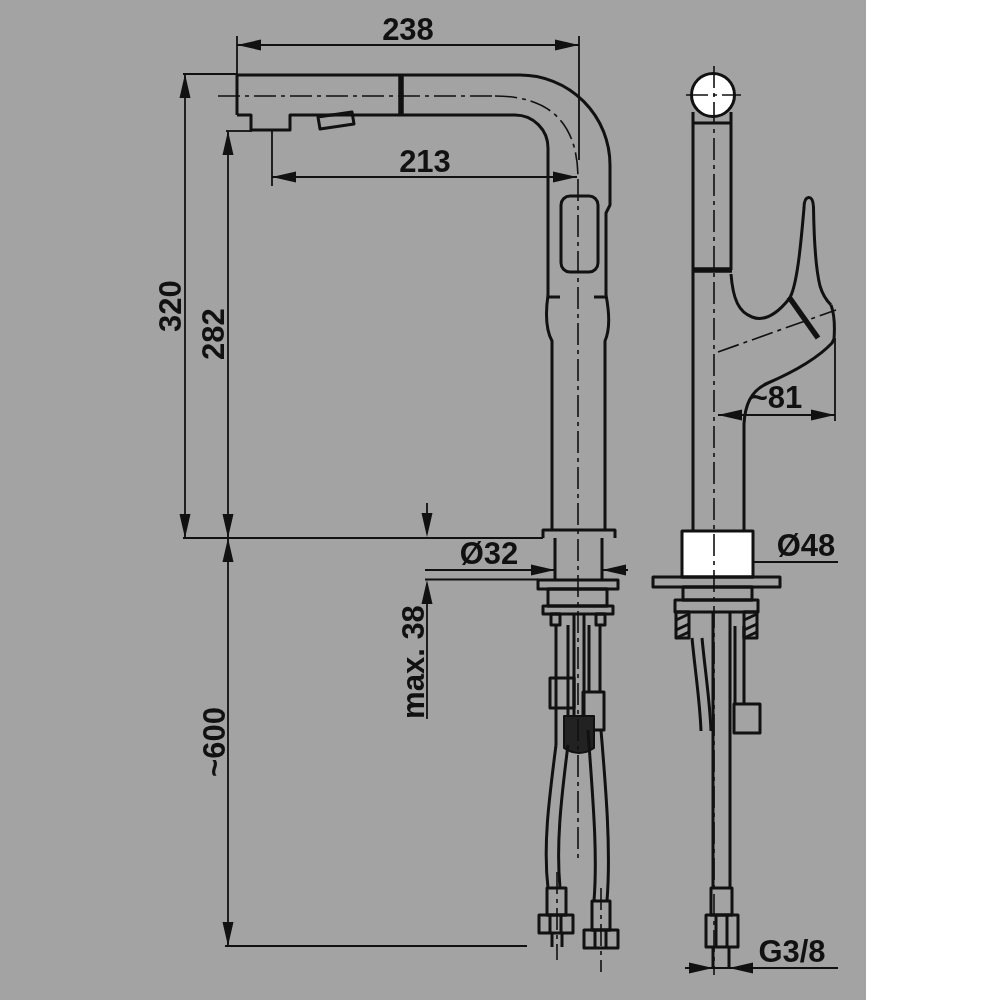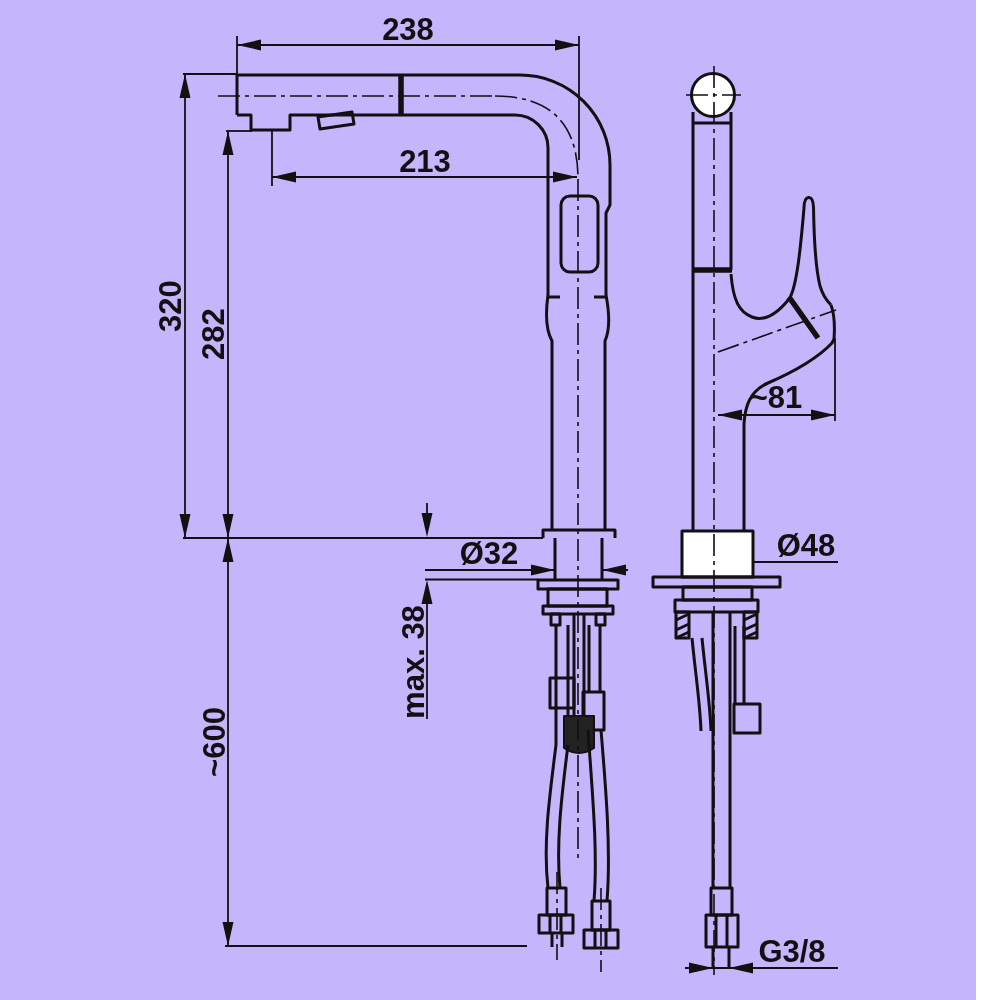--- a/index.html
+++ b/index.html
@@ -1,16 +1,16 @@
 <!DOCTYPE html>
 <html><head>
 <meta charset="utf-8">
 <style>
   html,body{margin:0;padding:0;background:#fff;}
-  .canvas{position:relative;width:976px;height:1000px;background:#c4b5fd;overflow:hidden;
+  .canvas{position:relative;width:866px;height:1000px;background:#a3a3a3;overflow:hidden;
           font-family:"Liberation Sans",sans-serif;}
   svg{display:block}
   svg *{fill:none;stroke:#111;}
   .outline{stroke-width:3;stroke-linecap:butt;stroke-linejoin:round;}
   .thick{stroke-width:5.5;}
   .dim{stroke-width:1.8;}
   .ah{fill:#111;stroke:none;}
   .cl{stroke-width:1.6;stroke-dasharray:22 5 4 5;}
   .dimtext{fill:#111;stroke:none;font-family:"Liberation Sans",sans-serif;
            font-size:31px;font-weight:700;}

